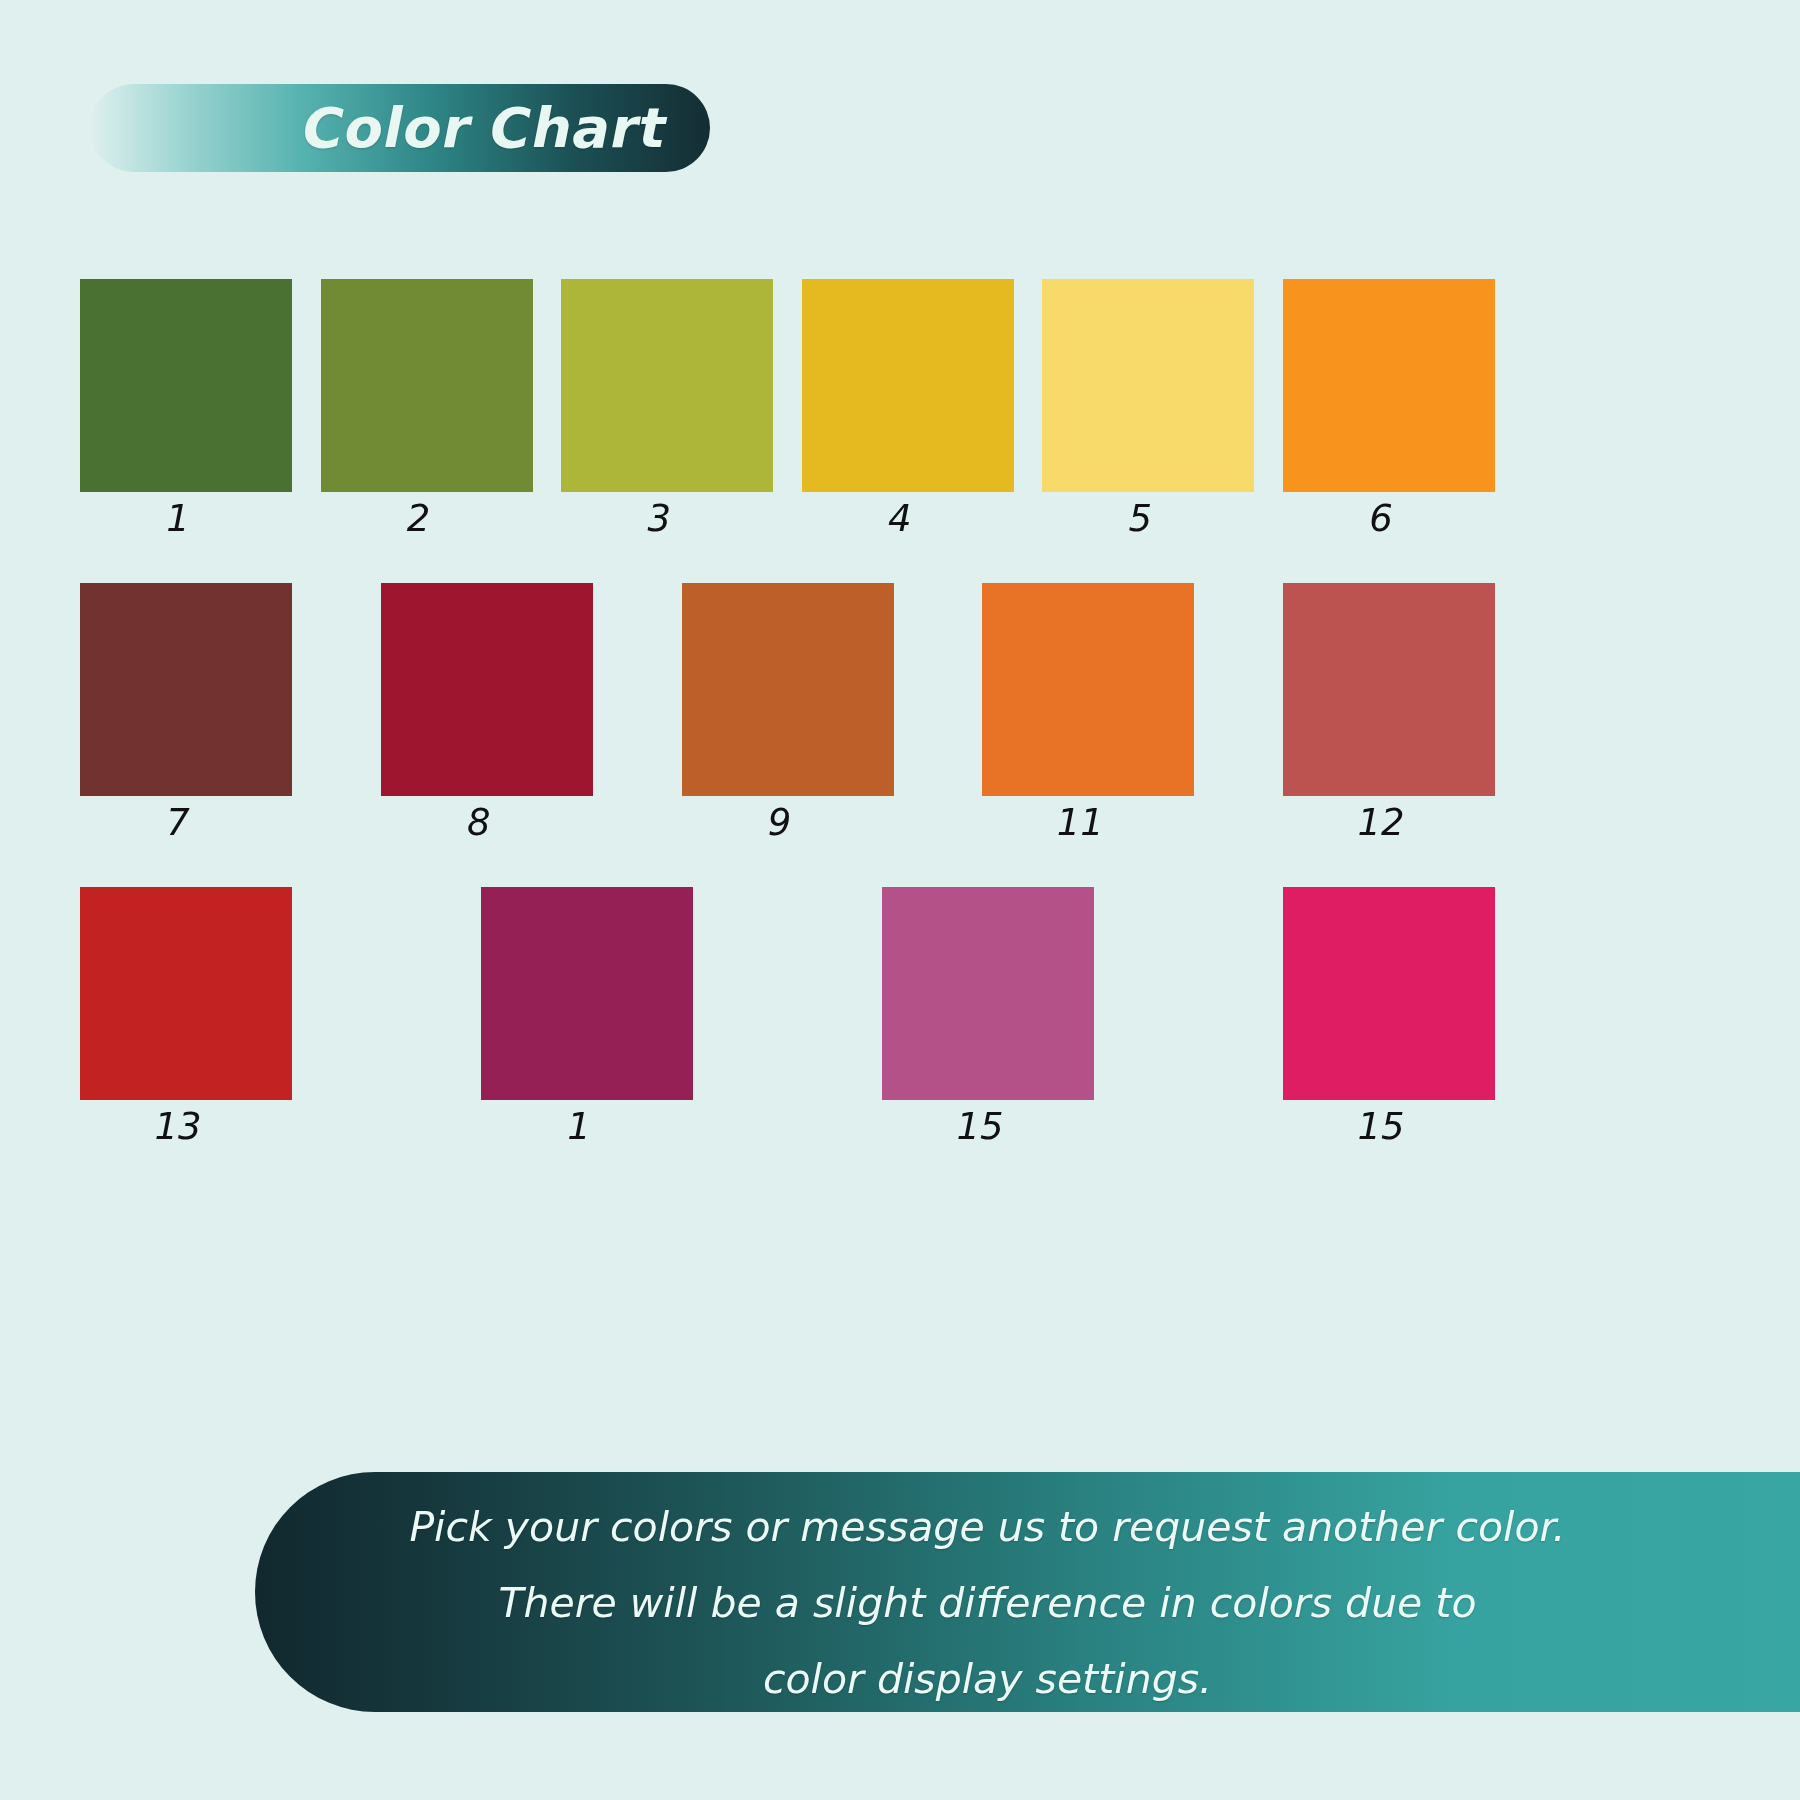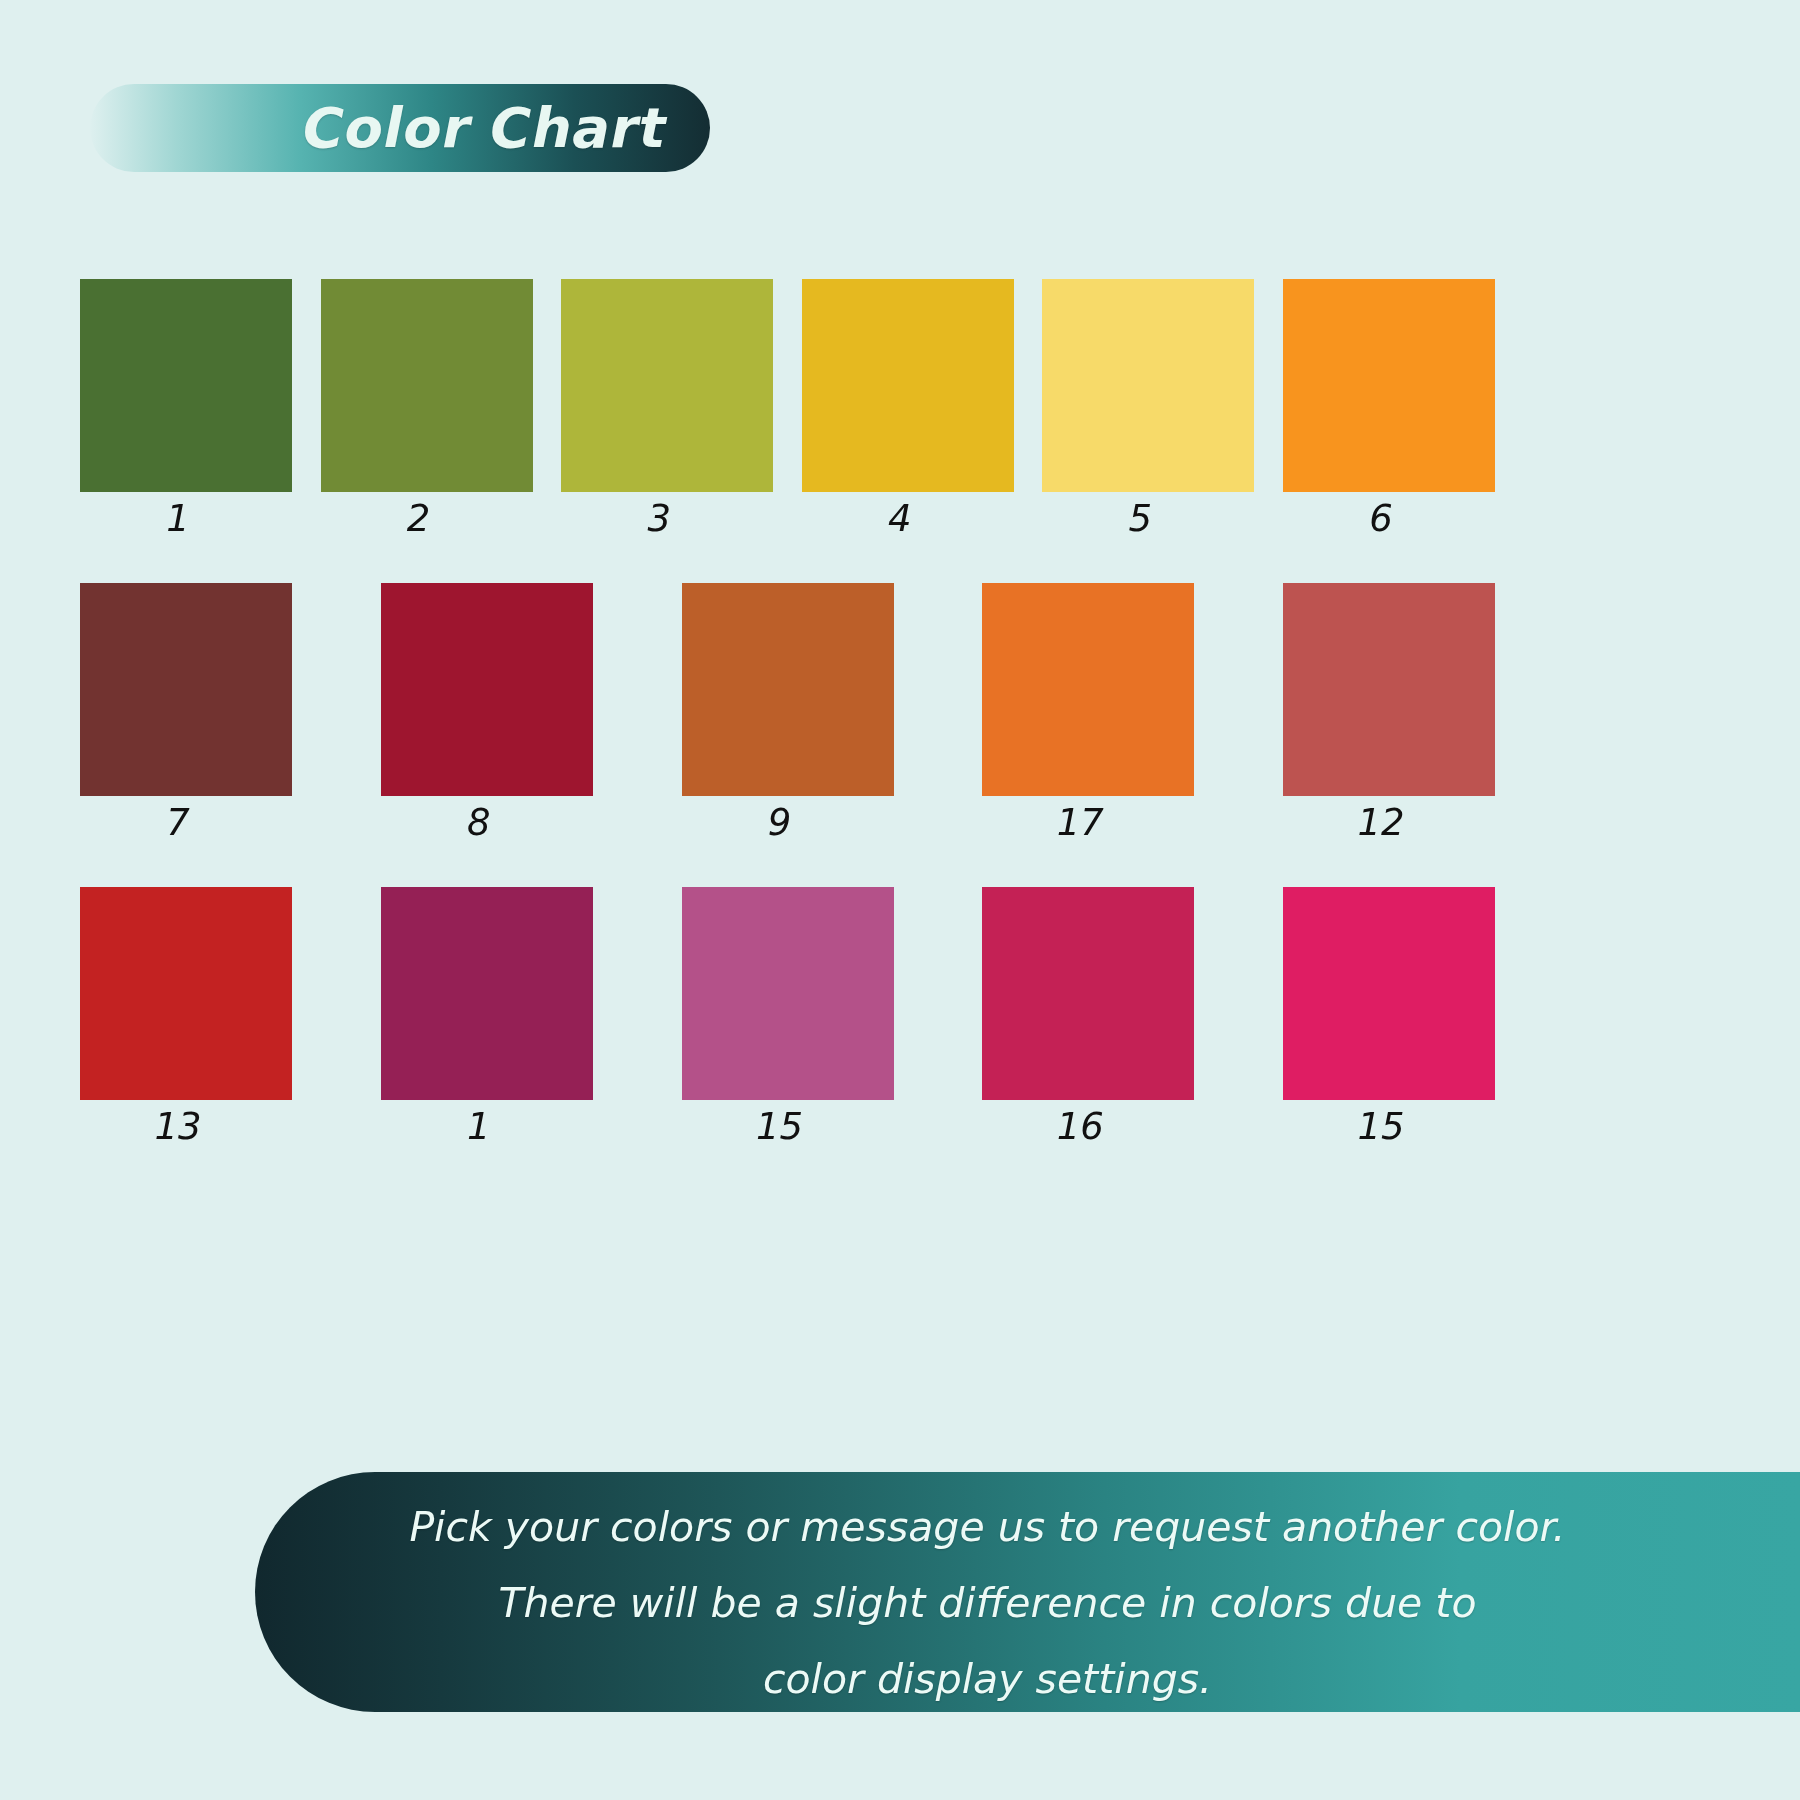--- a/index.html
+++ b/index.html
@@ -160,43 +160,39 @@
       <div class="swatch-cell">
         <div class="swatch-chip" style="background: rgb(158, 21, 47);"></div>
         <span class="swatch-label">8</span>
       </div>
       <div class="swatch-cell">
         <div class="swatch-chip" style="background: rgb(188, 95, 41);"></div>
         <span class="swatch-label">9</span>
       </div>
       <div class="swatch-cell">
         <div class="swatch-chip" style="background: rgb(232, 114, 37);"></div>
-        <span class="swatch-label">17</span>
+        <span class="swatch-label">11</span>
       </div>
       <div class="swatch-cell">
         <div class="swatch-chip" style="background: rgb(189, 83, 80);"></div>
         <span class="swatch-label">12</span>
       </div>
     </div>
     <div class="swatch-row">
       <div class="swatch-cell">
         <div class="swatch-chip" style="background: rgb(195, 34, 34);"></div>
         <span class="swatch-label">13</span>
       </div>
       <div class="swatch-cell">
         <div class="swatch-chip" style="background: rgb(149, 32, 85);"></div>
         <span class="swatch-label">1</span>
       </div>
       <div class="swatch-cell">
         <div class="swatch-chip" style="background: rgb(180, 81, 137);"></div>
         <span class="swatch-label">15</span>
-      </div>
-      <div class="swatch-cell">
-        <div class="swatch-chip" style="background: rgb(196, 33, 85);"></div>
-        <span class="swatch-label">16</span>
       </div>
       <div class="swatch-cell">
         <div class="swatch-chip" style="background: rgb(223, 29, 99);"></div>
         <span class="swatch-label">15</span>
       </div>
     </div>
   </div>
 
 <div id="bottom-banner">
   <span class="banner-line">Pick your colors or message us to request another color.</span>

